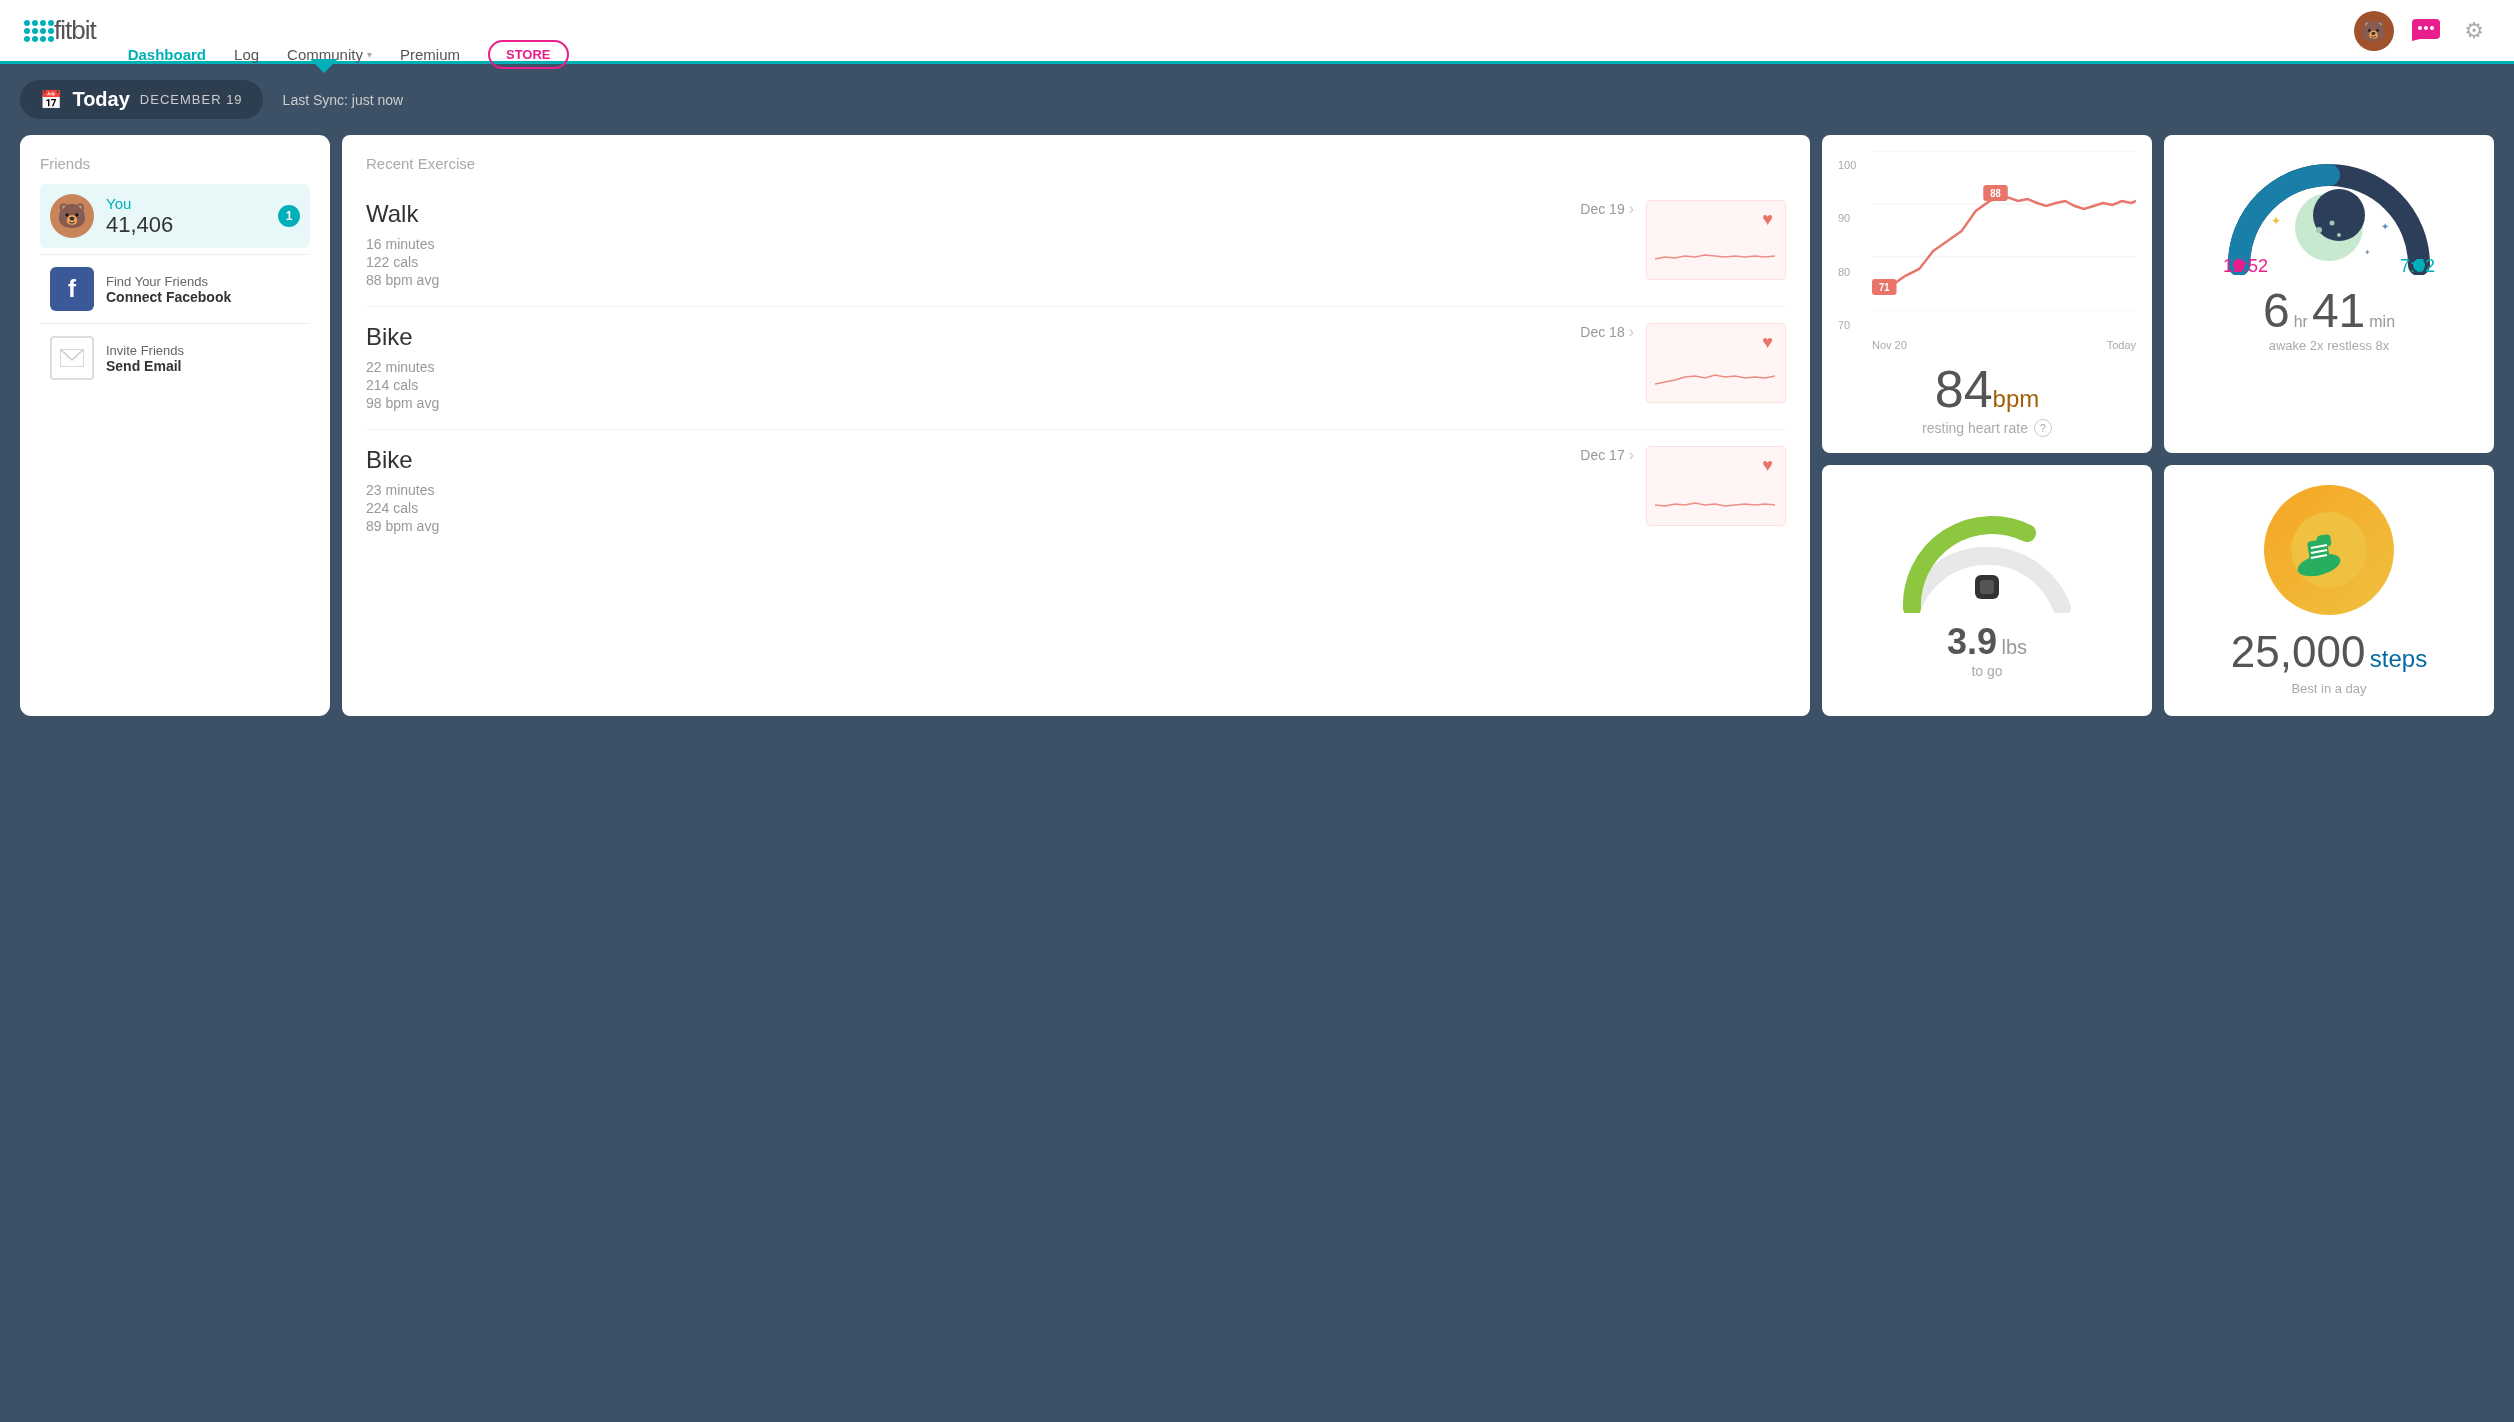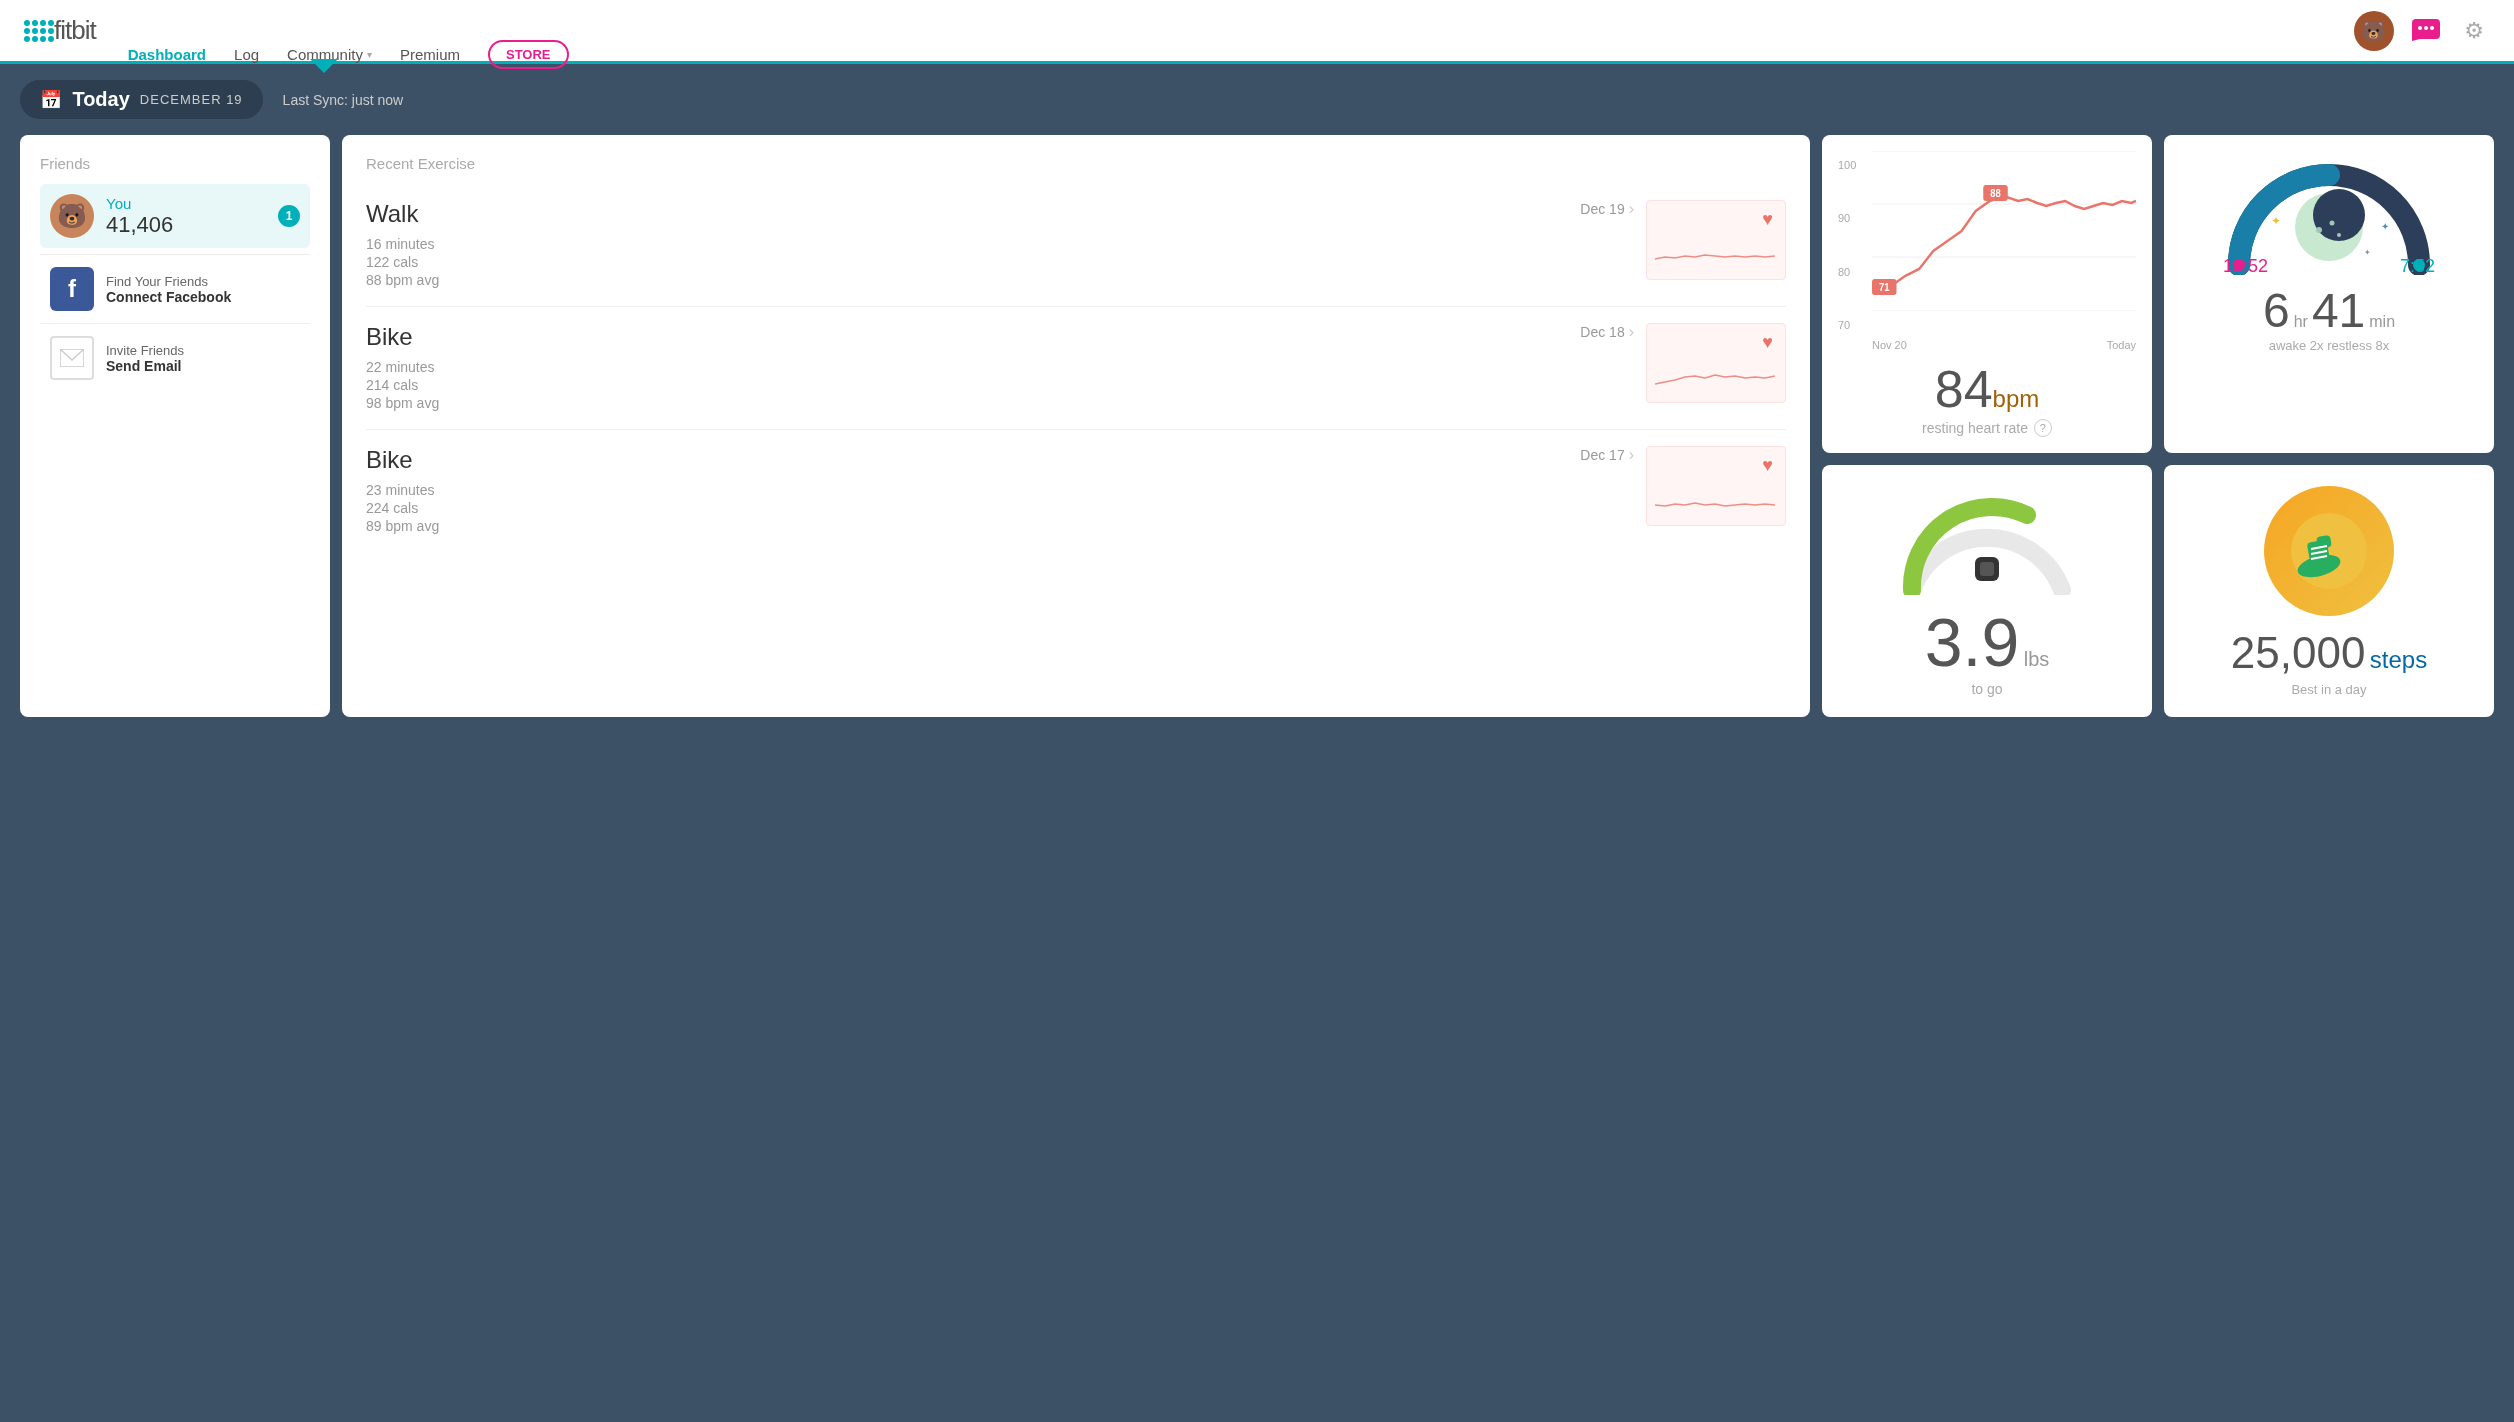--- a/index.html
+++ b/index.html
@@ -139,20 +139,21 @@
       background: #fff;
       border-radius: 8px;
       padding: 20px;
       overflow: hidden;
     }
 
     
     .friends-card {
       grid-column: 1;
       grid-row: 1 / 3;
+      border-radius: 11px;
     }
     .card-title {
       font-size: 15px;
       color: #aaa;
       margin-bottom: 12px;
       font-weight: 400;
     }
     .friend-item {
       display: flex;
       align-items: center;
@@ -295,21 +296,21 @@
     
     .weight-card {
       grid-column: 3;
       grid-row: 2;
       display: flex;
       flex-direction: column;
       align-items: center;
       justify-content: center;
       padding: 20px;
     }
-    .weight-number { font-size: 68px; font-weight: 400; color: #555; text-align: center; }
+    .weight-number { font-size: 36px; font-weight: 700; color: #555; text-align: center; }
     .weight-unit { font-size: 20px; color: #999; }
     .weight-label { font-size: 14px; color: #aaa; text-align: center; }
 
     
     .steps-card {
       grid-column: 4;
       grid-row: 2;
       display: flex;
       flex-direction: column;
       align-items: center;

